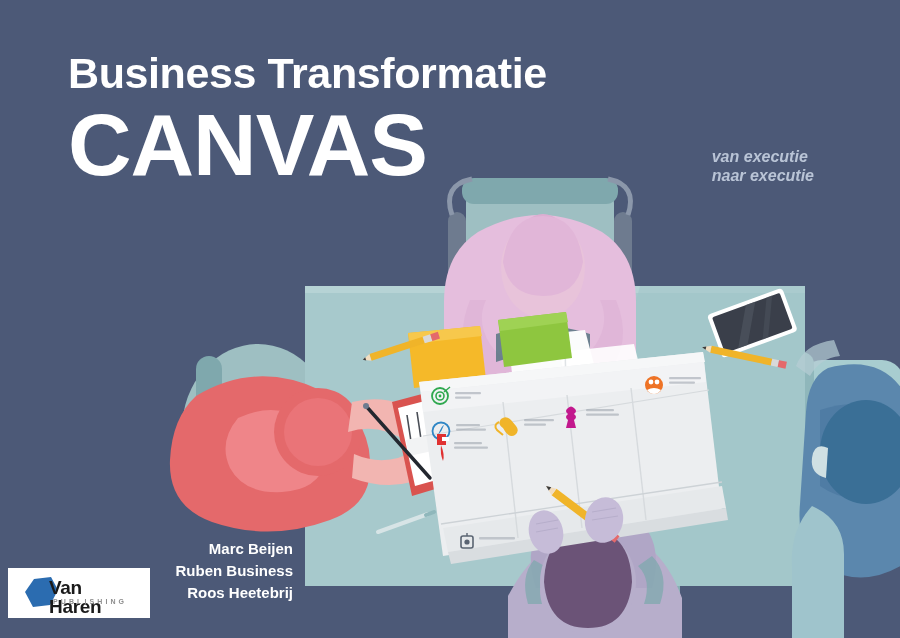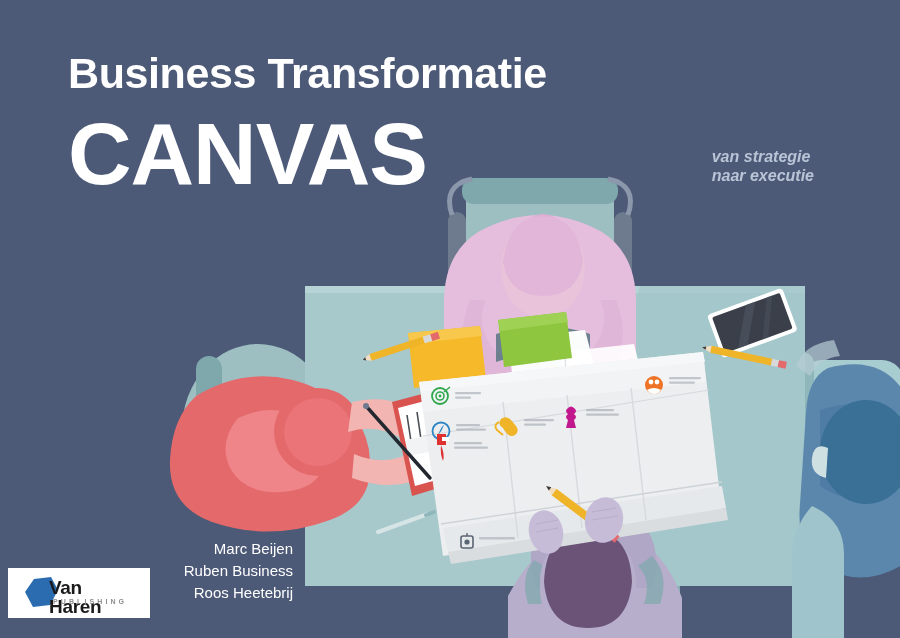--- a/index.html
+++ b/index.html
@@ -17,32 +17,32 @@
   #illustration svg{display:block;width:900px;height:638px;}
 
   
   .title-block{position:absolute;left:68px;top:52px;z-index:30;}
   .title-line1{
     font-size:43px;font-weight:bold;color:#ffffff;
     letter-spacing:-0.4px;line-height:1;white-space:nowrap;
   }
   .title-line2{
     font-size:88px;font-weight:bold;color:#ffffff;
-    letter-spacing:-1px;line-height:0.95;margin-top:17px;white-space:nowrap;
+    letter-spacing:-1px;line-height:0.95;margin-top:8px;white-space:nowrap;
   }
 
   .subtitle{
     position:absolute;right:86px;top:148px;z-index:30;
     color:#b9c4d6;font-size:16px;font-style:italic;font-weight:bold;
     line-height:1.18;text-align:left;white-space:nowrap;
   }
 
   .authors{
     position:absolute;left:0;top:538px;width:293px;z-index:30;
-    text-align:right;color:#ffffff;font-size:15px;font-weight:normal;
+    text-align:right;color:#ffffff;font-size:15px;font-weight:bold;
     line-height:1.45;
   }
 
   .logo-box{
     position:absolute;left:8px;top:568px;z-index:30;
     width:142px;height:50px;background:#ffffff;
     display:flex;align-items:center;justify-content:center;
   }
   .logo-inner{position:relative;width:120px;height:36px;}
   .logo-hex{position:absolute;left:6px;top:2px;}
@@ -337,21 +337,21 @@
     </g>
   </svg>
   </div>
 
   <div class="title-block">
     <div class="title-line1">Business Transformatie</div>
     <div class="title-line2">CANVAS</div>
   </div>
 
   <div class="subtitle">
-    <div>van strategie</div>
+    <div>van executie</div>
     <div>naar executie</div>
   </div>
 
   <div class="authors">
     <div>Marc Beijen</div>
     <div>Ruben Business</div>
     <div>Roos Heetebrij</div>
   </div>
 
   <div class="logo-box">

